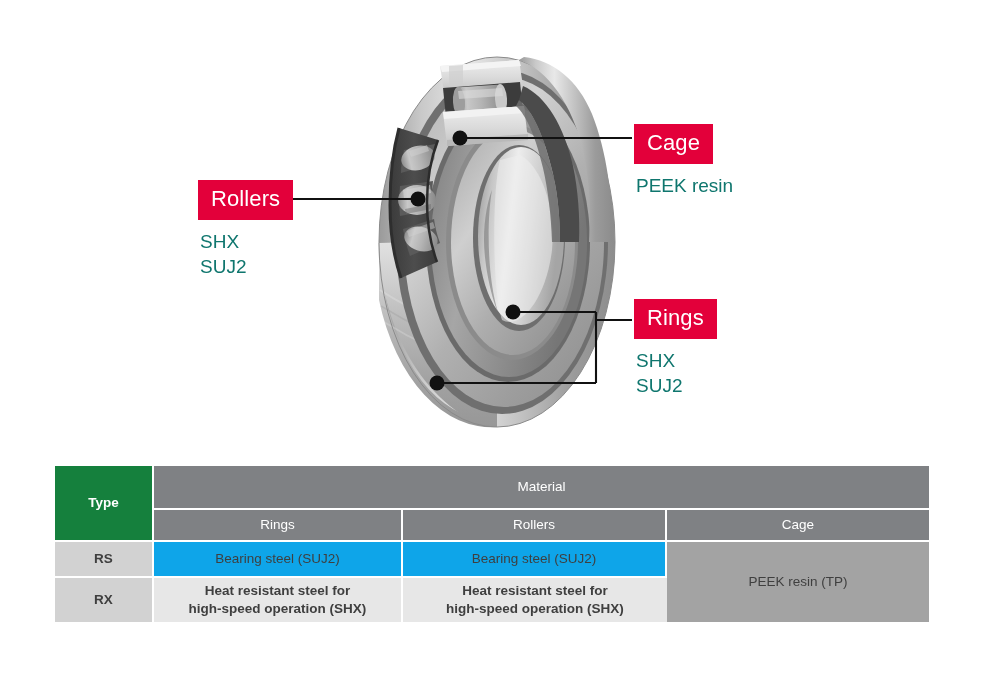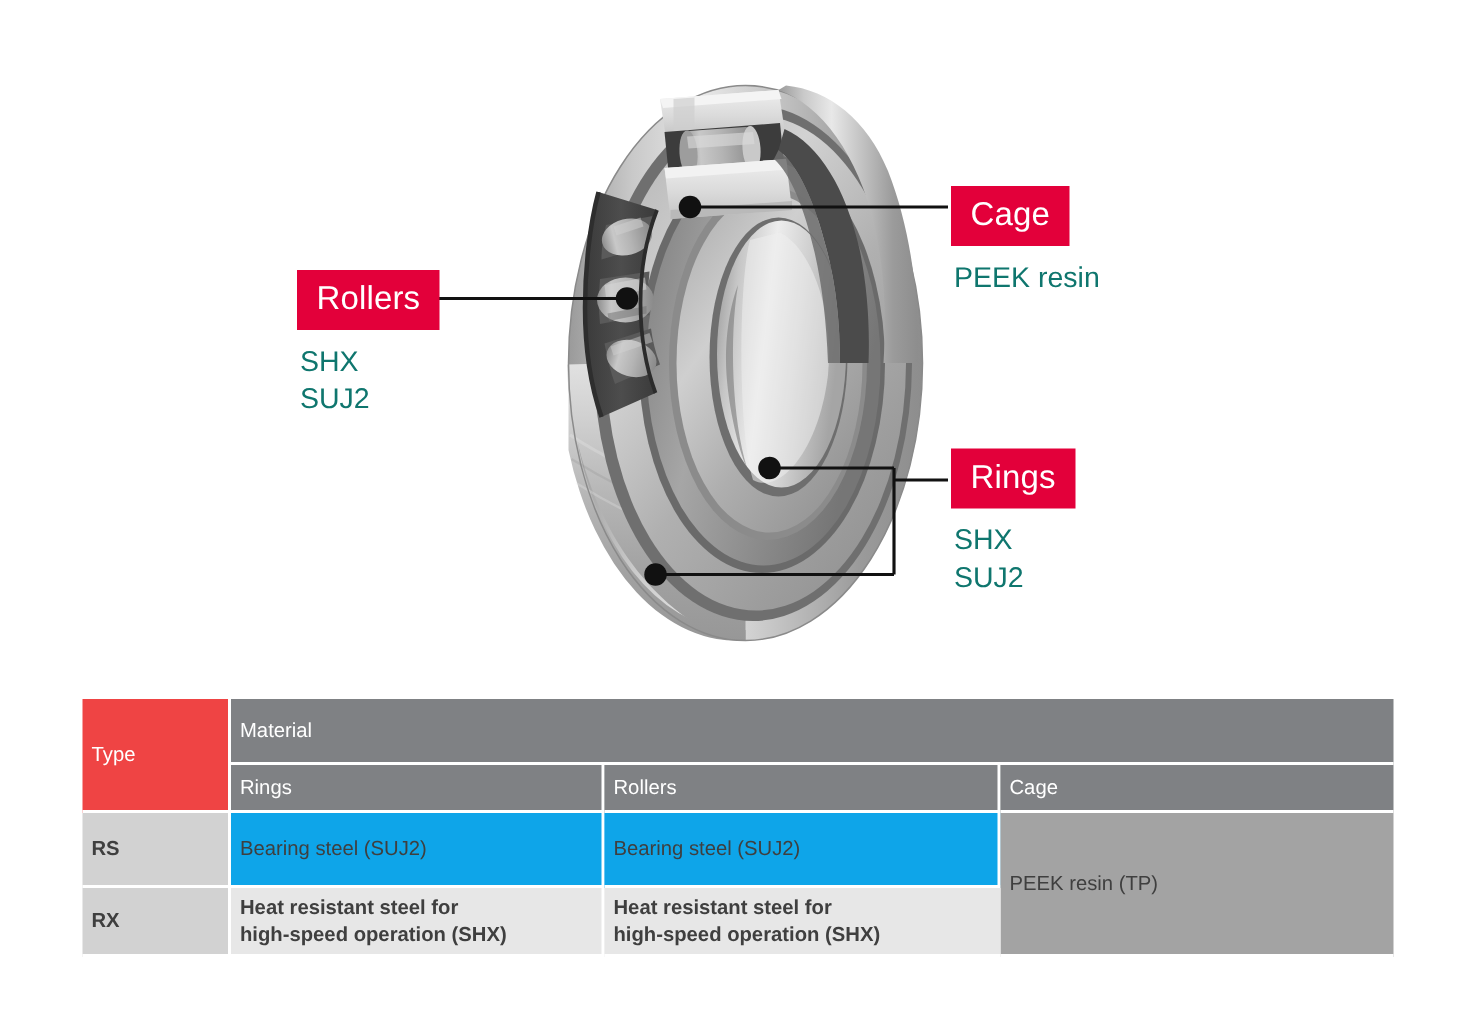--- a/index.html
+++ b/index.html
@@ -62,51 +62,51 @@
     left: 55px;
     top: 466px;
     width: 874px;
     border-collapse: separate;
     border-spacing: 0;
     table-layout: fixed;
   }
   #material-table td {
     border-right: 2px solid #ffffff;
     border-bottom: 2px solid #ffffff;
-    text-align: left;
+    text-align: center;
     vertical-align: middle;
     font-size: 13.5px;
     color: #3f3f3f;
     padding: 4px 6px;
     line-height: 1.35;
   }
   #material-table td:last-child { border-right: none; }
   .th-main {
     background: #7f8184;
     color: #ffffff !important;
     font-weight: normal;
   }
   .th-type {
-    background: #ef4444;
+    background: #15803d;
     color: #ffffff !important;
-    font-weight: normal;
+    font-weight: bold;
     font-size: 14px;
   }
   .cell-type {
     background: #d2d2d2;
     font-weight: bold;
     font-size: 14px;
     color: #3f3f3f;
   }
   .cell-rs { background: #0ea5e9; }
   .cell-rx { background: #e7e7e7; font-weight: bold; margin-top: 18px; }
   .cell-cage { background: #a3a3a3; }
   .row-h1 { height: 44px; }
   .row-h2 { height: 32px; }
-  .row-body1 { height: 50px; }
+  .row-body1 { height: 36px; }
   .row-body2 { height: 41px; }
 </style>
 </head>
 <body>
 
 <div id="illustration">
 
   <svg id="bearing-svg" width="981" height="450" viewBox="0 0 981 450">
     <defs>
 

